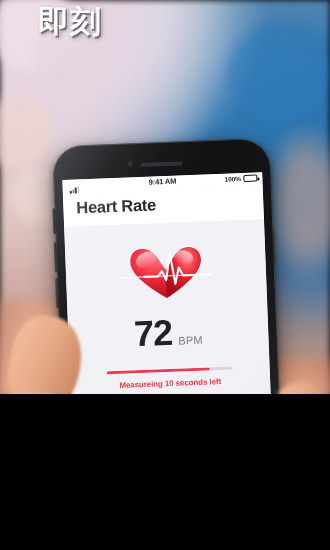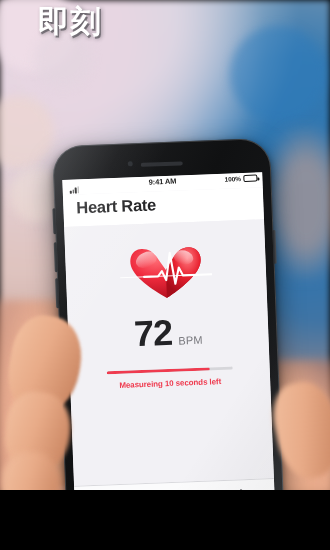--- a/index.html
+++ b/index.html
@@ -10,21 +10,21 @@
   body {
     width: 330px;
     height: 550px;
     overflow: hidden;
     font-family: "Liberation Sans", sans-serif;
   }
 
   #screenshot {
     position: relative;
     width: 330px;
-    height: 490px;
+    height: 394px;
     overflow: hidden;
   }
 
   
   .bg-base {
     position: absolute;
     inset: 0;
     background:
       radial-gradient(circle at 12% 8%, rgba(232,214,226,0.95) 0 16%, rgba(0,0,0,0) 42%),
       radial-gradient(circle at 30% 4%, rgba(215,221,233,0.9) 0 14%, rgba(0,0,0,0) 38%),

